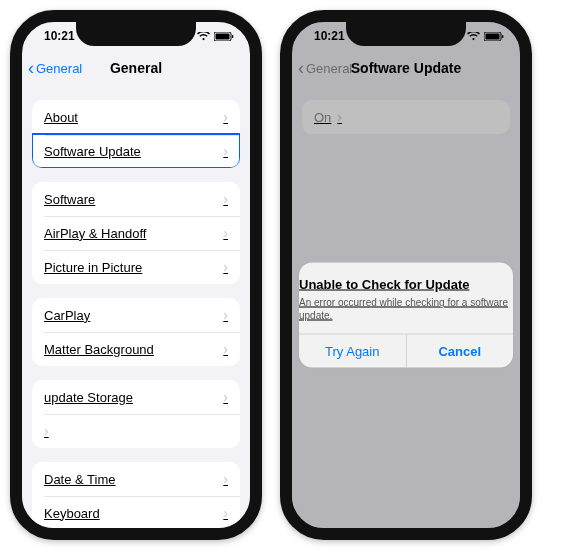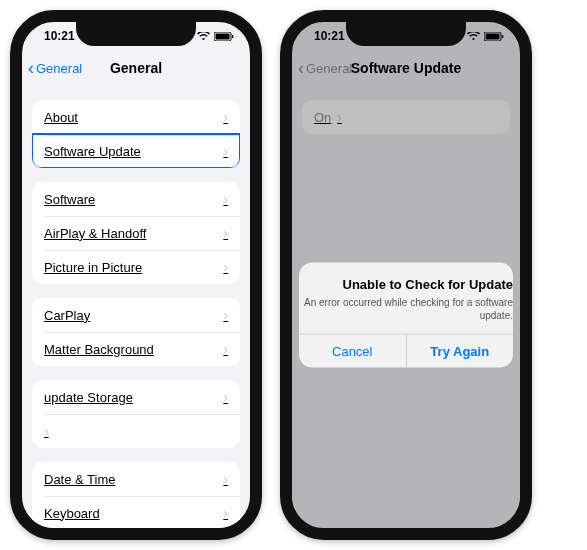--- a/index.html
+++ b/index.html
@@ -19,21 +19,21 @@
 .row { display:flex; align-items:center; justify-content:space-between; padding:9px 12px; font-size:13px; color:#000; position:relative; }
 .row + .row::before { content:""; position:absolute; left:12px; right:0; top:0; height:1px; background:#e5e5ea; }
 .row .chev-r { color:#c7c7cc; font-size:14px; font-weight:400; }
 .row .value { color:#8e8e93; font-size:13px; margin-right:4px; }
 .row .tail { display:flex; align-items:center; gap:2px; }
 .row.highlight { border:2px solid #0a5cff; border-radius:0 0 10px 10px; margin:-1px; padding:8px 11px 8px 11px; }
 
 .dimmed { position:absolute; inset:0; background:rgba(0,0,0,.25); pointer-events:none; }
 
 .alert { position:absolute; left:50%; top:58%; transform:translate(-50%,-50%); width:214px; background:#f2f2f2; border-radius:13px; overflow:hidden; z-index:20; box-shadow:0 0 0 1px rgba(0,0,0,.02); }
-.alert .msg { padding:14px 0 12px; text-align:right; }
+.alert .msg { padding:14px 0 12px; text-align:left;text-decoration:underline; }
 .alert .msg .atitle { font-size:13px; font-weight:600; margin-bottom:4px; color:#000; }
 .alert .msg .abody { font-size:10px; color:#555; line-height:1.3; }
 .alert .btns { display:flex; border-top:1px solid #d1d1d6; }
 .alert .btns > div { flex:1; text-align:center; padding:9px 0; font-size:13px; color:#007aff; }
 .alert .btns > div + div { border-left:1px solid #d1d1d6; font-weight:600; }
 </style>
 </head>
 <body>
 
 <div class="phone">
@@ -156,17 +156,17 @@
       </div>
     </div>
   </div>
   <div class="dimmed"></div>
   <div class="alert">
     <div class="msg">
       <div class="atitle">Unable to Check for Update</div>
       <div class="abody">An error occurred while checking for a software update.</div>
     </div>
     <div class="btns">
+      <div>Try Again</div>
       <div>Cancel</div>
-      <div>Try Again</div>
     </div>
   </div>
 </div>
 
 </body></html>

